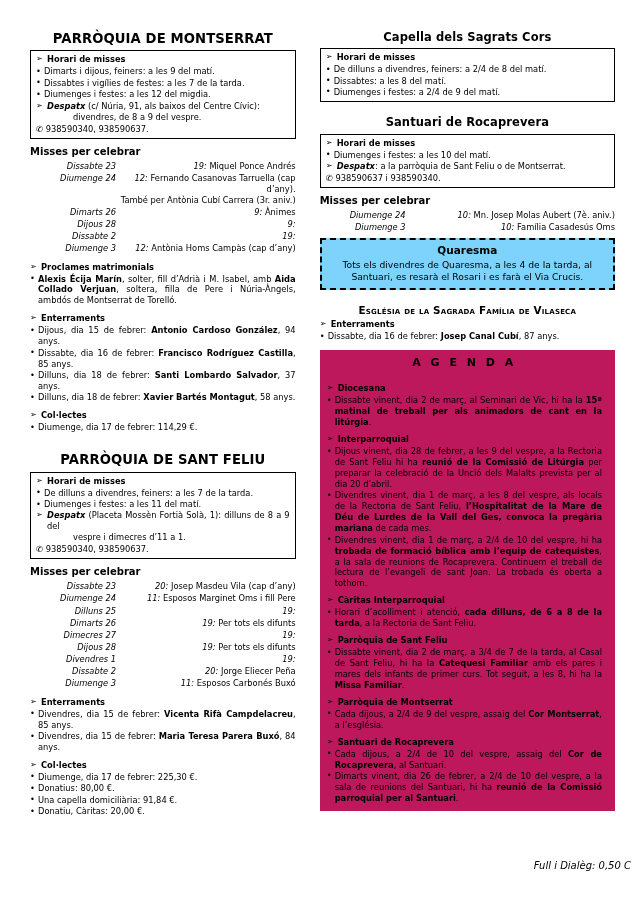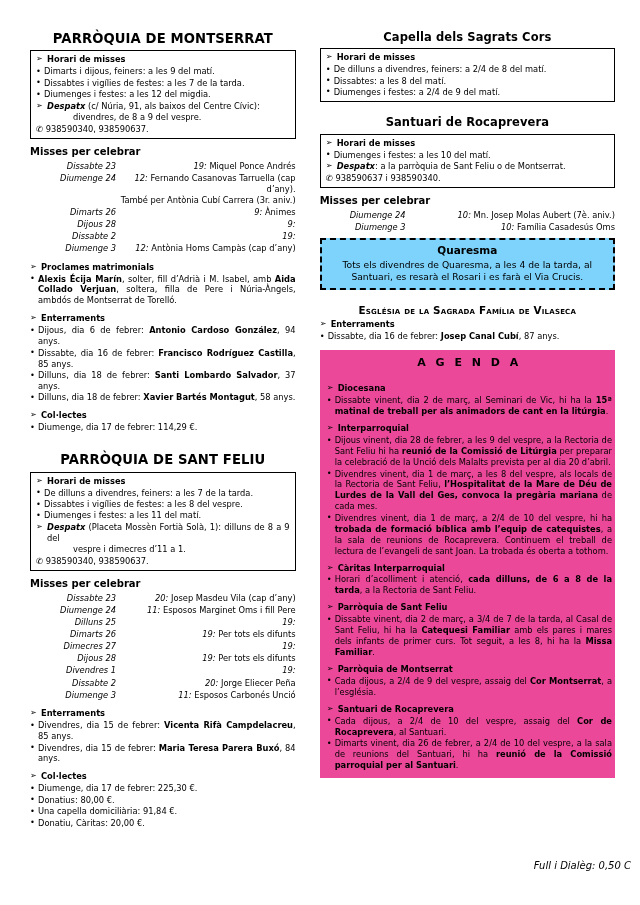--- a/index.html
+++ b/index.html
@@ -119,22 +119,22 @@
   table.masses td.d {
     width: 78px;
     font-style: italic;
     padding-left: 8px;
   }
   table.masses td.t i { }
 
   .group { margin-top: 7px; }
 
   .agenda-box {
-    background: #ec4899;
-    padding: 6px 3px 7px 7px;
+    background: #be185d;
+    padding: 6px 13px 7px 7px;
     box-sizing: border-box;
     margin-top: 8px;
   }
   .agenda-title {
     text-align: center;
     font-weight: bold;
     font-size: 11px;
     letter-spacing: 3px;
     margin-bottom: 8px;
   }
@@ -209,36 +209,35 @@
     <div class="group">
       <div class="hdr">Proclames matrimonials</div>
       <div class="bullet just">
         <b>Alexis Écija Marín</b><span>, solter, fill d’Adrià i M. Isabel, amb</span>
         <span class="cont"><b>Aida Collado Verjuan</b><span>, soltera, filla de Pere i Núria-Àngels, ambdós de Montserrat de Torelló.</span></span>
       </div>
     </div>
 
     <div class="group">
       <div class="hdr">Enterraments</div>
-      <div class="bullet just"><span>Dijous, dia 6 de febrer: </span><b>Antonio Cardoso González</b><span>, 94 anys.</span></div>
+      <div class="bullet just"><span>Dijous, dia 15 de febrer: </span><b>Antonio Cardoso González</b><span>, 94 anys.</span></div>
       <div class="bullet just"><span>Dissabte, dia 16 de febrer: </span><b>Francisco Rodríguez Castilla</b><span>, 85 anys.</span></div>
       <div class="bullet just"><span>Dilluns, dia 18 de febrer: </span><b>Santi Lombardo Salvador</b><span>, 37 anys.</span></div>
       <div class="bullet just"><span>Dilluns, dia 18 de febrer: </span><b>Xavier Bartés Montagut</b><span>, 58 anys.</span></div>
     </div>
 
     <div class="group">
       <div class="hdr">Col·lectes</div>
       <div class="bullet">Diumenge, dia 17 de febrer: 114,29 €.</div>
     </div>
 
     <h2 class="section-title" style="margin-top:18px;">PARRÒQUIA DE SANT FELIU</h2>
     <div class="box">
       <div class="hdr">Horari de misses</div>
       <div class="bullet">De dilluns a divendres, feiners: a les 7 de la tarda.</div>
-      <div class="bullet">Dissabtes i vigílies de festes: a les 8 del vespre.</div>
       <div class="bullet">Diumenges i festes: a les 11 del matí.</div>
       <div class="despatx-line">
         <b>Despatx</b>
         <span>(Placeta Mossèn Fortià Solà, 1): dilluns de 8 a 9 del</span>
         <span class="ind2">vespre i dimecres d’11 a 1.</span>
       </div>
       <div class="phone">
         <span class="tel-icon">✆</span>
         <span>938590340, 938590637.</span>
       </div>
@@ -274,21 +273,21 @@
         <tr>
             <td class="d">Divendres 1</td>
             <td class="t"><i>19:</i> <span></span></td>
           </tr>
         <tr>
             <td class="d">Dissabte 2</td>
             <td class="t"><i>20:</i> <span>Jorge Eliecer Peña</span></td>
           </tr>
         <tr>
             <td class="d">Diumenge 3</td>
-            <td class="t"><i>11:</i> <span>Esposos Carbonés Unció</span></td>
+            <td class="t"><i>11:</i> <span>Esposos Carbonés Buxó</span></td>
           </tr>
       </tbody>
     </table>
 
     <div class="group">
       <div class="hdr">Enterraments</div>
       <div class="bullet just"><span>Divendres, dia 15 de febrer: </span><b>Vicenta Rifà Campdelacreu</b><span>, 85 anys.</span></div>
       <div class="bullet just"><span>Divendres, dia 15 de febrer: </span><b>Maria Teresa Parera Buxó</b><span>, 84 anys.</span></div>
     </div>
 

